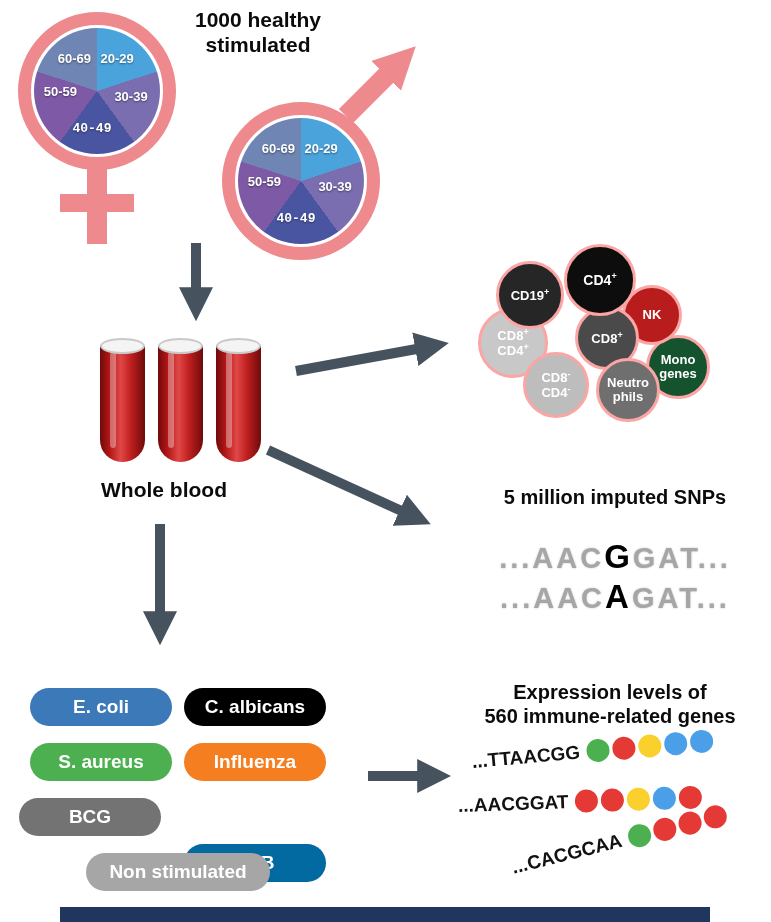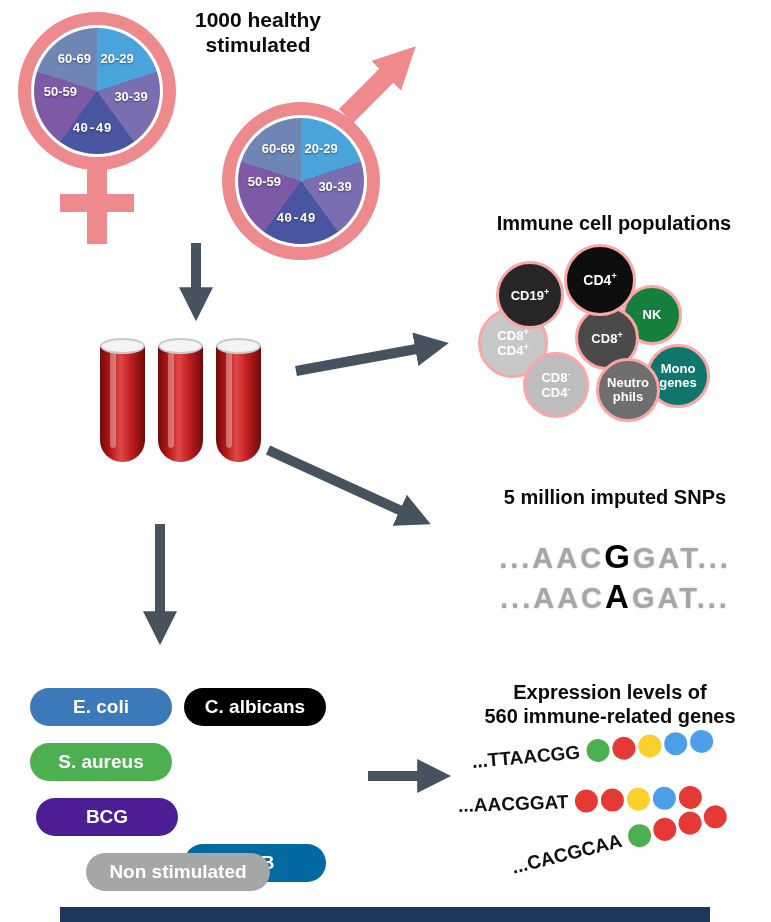--- a/index.html
+++ b/index.html
@@ -39,41 +39,41 @@
   .tube .rim { position:absolute; top:0; left:0; width:45px; height:16px; border-radius:50%;
     background:#f4f4f4; border:2px solid #c9c9c9; }
   .tube .shine { position:absolute; top:14px; left:10px; width:6px; height:96px; background:rgba(255,255,255,.35); border-radius:3px; }
 
   
   .cell { position:absolute; border:3px solid #fca5a5; border-radius:50%; color:#fff; font-weight:bold; font-size:13px;
           display:flex; flex-direction:column; align-items:center; justify-content:center; line-height:1.05; text-align:center; }
   .cell sup { font-size:9px; }
   .c1 { left:496px; top:261px; width:68px; height:68px; background:#262626; z-index:3; }   
   .c2 { left:564px; top:244px; width:72px; height:72px; background:#0d0d0d; z-index:5; font-size:14px; } 
-  .c3 { left:622px; top:285px; width:60px; height:60px; background:#15803d; z-index:3; }   
+  .c3 { left:622px; top:285px; width:60px; height:60px; background:#b91c1c; z-index:3; }   
   .c4 { left:575px; top:306px; width:64px; height:64px; background:#4a4a4a; z-index:4; }   
   .c5 { left:478px; top:308px; width:70px; height:70px; background:#c8c8c8; z-index:1; }   
-  .c6 { left:646px; top:344px; width:64px; height:64px; background:#0f766e; z-index:2; }   
+  .c6 { left:646px; top:335px; width:64px; height:64px; background:#14532d; z-index:2; }   
   .c7 { left:596px; top:358px; width:64px; height:64px; background:#6f6f6f; z-index:4; }   
   .c8 { left:523px; top:352px; width:66px; height:66px; background:#bdbdbd; z-index:2; }   
 
   
   .snp-row { position:absolute; left:452px; width:326px; text-align:center; font-weight:bold; font-size:29px;
              letter-spacing:3px; color:#A6A6A6; text-shadow:0 0 2px rgba(140,140,140,.55); white-space:nowrap; }
   .snp-1 { top:538px; } .snp-2 { top:578px; }
   .snp-variant { color:#000; font-size:33px; text-shadow:none; }
 
   
   .pill { position:absolute; width:142px; height:38px; border-radius:19px; color:#fff; font-weight:bold; font-size:19px;
           display:flex; align-items:center; justify-content:center; }
   .p-ecoli     { left:30px;  top:688px; background:#3C79B8; }
   .p-albicans  { left:184px; top:688px; background:#000000; }
   .p-aureus    { left:30px;  top:743px; background:#4CAF50; }
   .p-influenza { left:184px; top:743px; background:#F57E20; }
-  .p-bcg       { left:36px;  top:798px; background:#4c1d95; }
+  .p-bcg       { left:19px;  top:798px; background:#737373; }
   .p-seb       { left:184px; top:844px; background:#0369a1; }
   .p-nonstim   { left:86px;  top:853px; width:184px; background:#A6A6A6; }
 
   
   .expr-row { position:absolute; display:flex; align-items:center; font-weight:bold; font-size:19px; color:#111;
               transform-origin:left center; white-space:nowrap; }
   .e1 { left:472px; top:750px; transform:rotate(-5deg); }
   .e2 { left:458px; top:794px; transform:rotate(-2deg); }
   .e3 { left:512px; top:856px; transform:rotate(-14deg); }
   .bead { display:inline-block; width:23px; height:23px; border-radius:50%; margin-left:3px; }
@@ -139,22 +139,22 @@
   <div class="tube tube-2">
     <div class="body"></div>
     <div class="shine"></div>
     <div class="rim"></div>
   </div>
   <div class="tube tube-3">
     <div class="body"></div>
     <div class="shine"></div>
     <div class="rim"></div>
   </div>
-
-  <div class="hdr h-immune">Immune cell populations</div>
+  <div class="hdr h-blood">Whole blood</div>
+
   <div class="cell c1">
     <span><span>CD19</span><sup>+</sup></span>
   </div>
   <div class="cell c2">
     <span><span>CD4</span><sup>+</sup></span>
   </div>
   <div class="cell c3">
     <span>NK</span>
   </div>
   <div class="cell c4">
@@ -181,20 +181,21 @@
   <div class="snp-row snp-1">
     <span>...AAC</span><span class="snp-variant">G</span><span>GAT...</span>
   </div>
   <div class="snp-row snp-2">
     <span>...AAC</span><span class="snp-variant">A</span><span>GAT...</span>
   </div>
 
   <div class="pill p-ecoli">E. coli</div>
   <div class="pill p-albicans">C. albicans</div>
   <div class="pill p-aureus">S. aureus</div>
+  <div class="pill p-influenza">Influenza</div>
   <div class="pill p-bcg">BCG</div>
   <div class="pill p-seb">SEB</div>
   <div class="pill p-nonstim">Non stimulated</div>
 
   <div class="hdr h-expr">
     <div>Expression levels of</div>
     <div>560 immune-related genes</div>
   </div>
   <div class="expr-row e1">
     <span>...TTAACGG</span>

